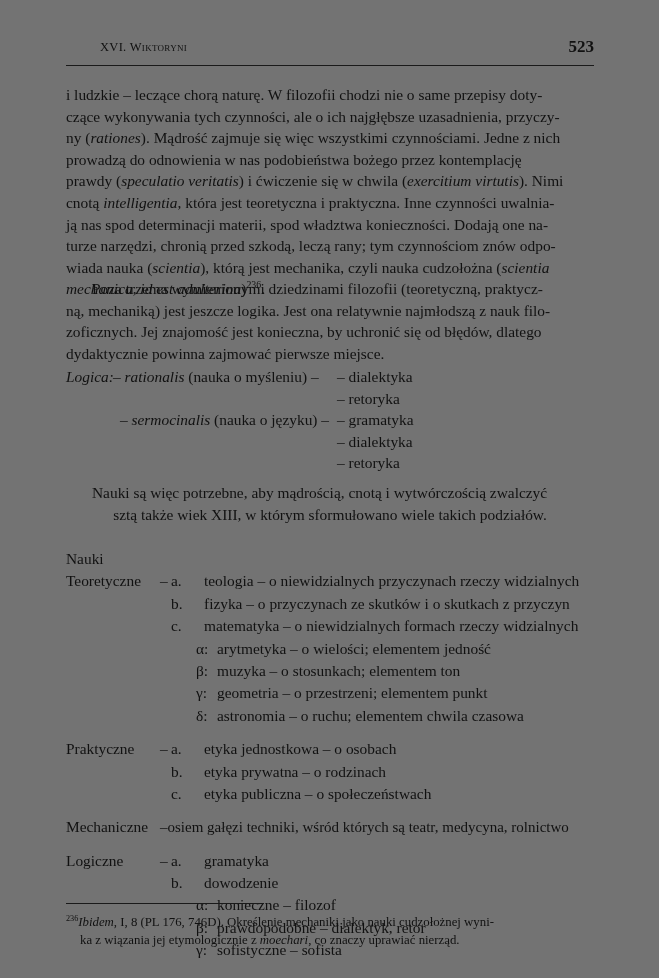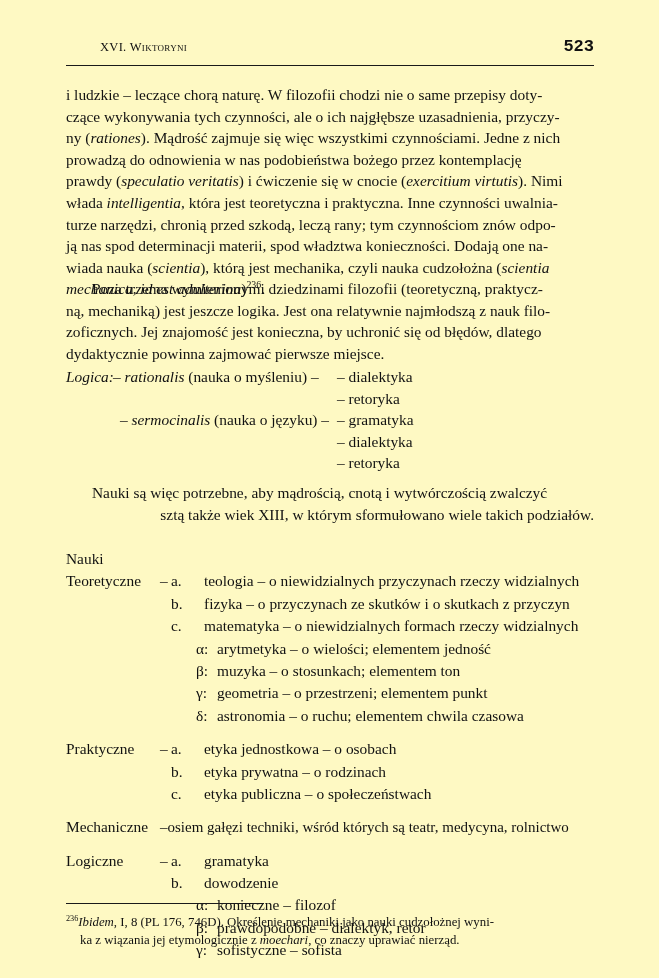--- a/index.html
+++ b/index.html
@@ -13,21 +13,21 @@
     font-family: "Liberation Serif", "DejaVu Serif", serif;
     color: #111111;
     position: relative;
     overflow: hidden;
   }
   .page {
     position: absolute;
     left: 0; top: 0;
     width: 659px;
     height: 978px;
-    background: #fef9c3;
+    background: #737373;
   }
   
   .page::after {
     content: "";
     position: absolute;
     left: 0; top: 0; right: 0; bottom: 0;
     pointer-events: none;
     background-image:
       radial-gradient(circle at 2px 2px, rgba(150,150,150,0.10) 0.6px, transparent 0.7px);
     background-size: 7px 7px;
@@ -50,21 +50,20 @@
     letter-spacing: 0.3px;
     font-variant: small-caps;
     white-space: nowrap;
   }
   .runhead-folio {
     position: absolute;
     right: 0;
     top: -3px;
     font-size: 17px;
     font-weight: 700;
-    font-family: Liberation Mono, monospace;
   }
   .rule-top {
     position: absolute;
     left: 66px;
     top: 65px;
     width: 528px;
     height: 0;
     border-top: 1.6px solid #1a1a1a;
   }
 
@@ -161,24 +160,24 @@
     <span class="runhead-title">XVI. Wiktoryni</span>
     <span class="runhead-folio">523</span>
   </div>
   <div class="rule-top"></div>
 
   <div class="body-block" style="top:84px;">
     <p><span>i ludzkie – leczące chorą naturę. W filozofii chodzi nie o same przepisy doty-</span></p>
     <p><span>czące wykonywania tych czynności, ale o ich najgłębsze uzasadnienia, przyczy-</span></p>
     <p><span>ny (</span><i>rationes</i><span>). Mądrość zajmuje się więc wszystkimi czynnościami. Jedne z nich</span></p>
     <p><span>prowadzą do odnowienia w nas podobieństwa bożego przez kontemplację</span></p>
-    <p><span>prawdy (</span><i>speculatio veritatis</i><span>) i ćwiczenie się w cnocie (</span><i>exercitium virtutis</i><span>). Nimi</span></p>
-    <p><span>włada </span><i>intelligentia</i><span>, która jest teoretyczna i praktyczna. Inne czynności uwalnia-</span></p>
+    <p><span>prawdy (</span><i>speculatio veritatis</i><span>) i ćwiczenie się w chwila (</span><i>exercitium virtutis</i><span>). Nimi</span></p>
+    <p><span>cnotą </span><i>intelligentia</i><span>, która jest teoretyczna i praktyczna. Inne czynności uwalnia-</span></p>
+    <p><span>ją nas spod determinacji materii, spod władztwa konieczności. Dodają one na-</span></p>
     <p><span>turze narzędzi, chronią przed szkodą, leczą rany; tym czynnościom znów odpo-</span></p>
-    <p><span>ją nas spod determinacji materii, spod władztwa konieczności. Dodają one na-</span></p>
     <p><span>wiada nauka (</span><i>scientia</i><span>), którą jest mechanika, czyli nauka cudzołożna (</span><i>scientia</i></p>
     <p style="text-align:left;"><i>mechanica, id est adulterina</i><span>)</span><sup>236</sup><span>.</span></p>
   </div>
 
   <div class="body-block" style="top:278px;">
     <p class="indent"><span>Poza trzema wymienionymi dziedzinami filozofii (teoretyczną, praktycz-</span></p>
     <p><span>ną, mechaniką) jest jeszcze logika. Jest ona relatywnie najmłodszą z nauk filo-</span></p>
     <p><span>zoficznych. Jej znajomość jest konieczna, by uchronić się od błędów, dlatego</span></p>
     <p style="text-align:left;"><span>dydaktycznie powinna zajmować pierwsze miejsce.</span></p>
   </div>
@@ -199,21 +198,21 @@
     <div class="logica-row">
       <span class="lg-right">– dialektyka</span>
     </div>
     <div class="logica-row">
       <span class="lg-right">– retoryka</span>
     </div>
   </div>
 
   <div class="body-block" style="top:482px;">
     <p class="indent"><span>Nauki są więc potrzebne, aby mądrością, cnotą i wytwórczością zwalczyć</span></p>
-    <p style="text-align:right;"><span>sztą także wiek XIII, w którym sformułowano wiele takich podziałów.</span></p>
+    <p style="text-align:center;"><span>sztą także wiek XIII, w którym sformułowano wiele takich podziałów.</span></p>
   </div>
 
   <div class="nauki" style="top:548px;">
 
     <div class="nk-row">
       <span class="nk-cat">Nauki</span>
     </div>
 
     <div class="nk-row">
       <span class="nk-cat">Teoretyczne</span>

